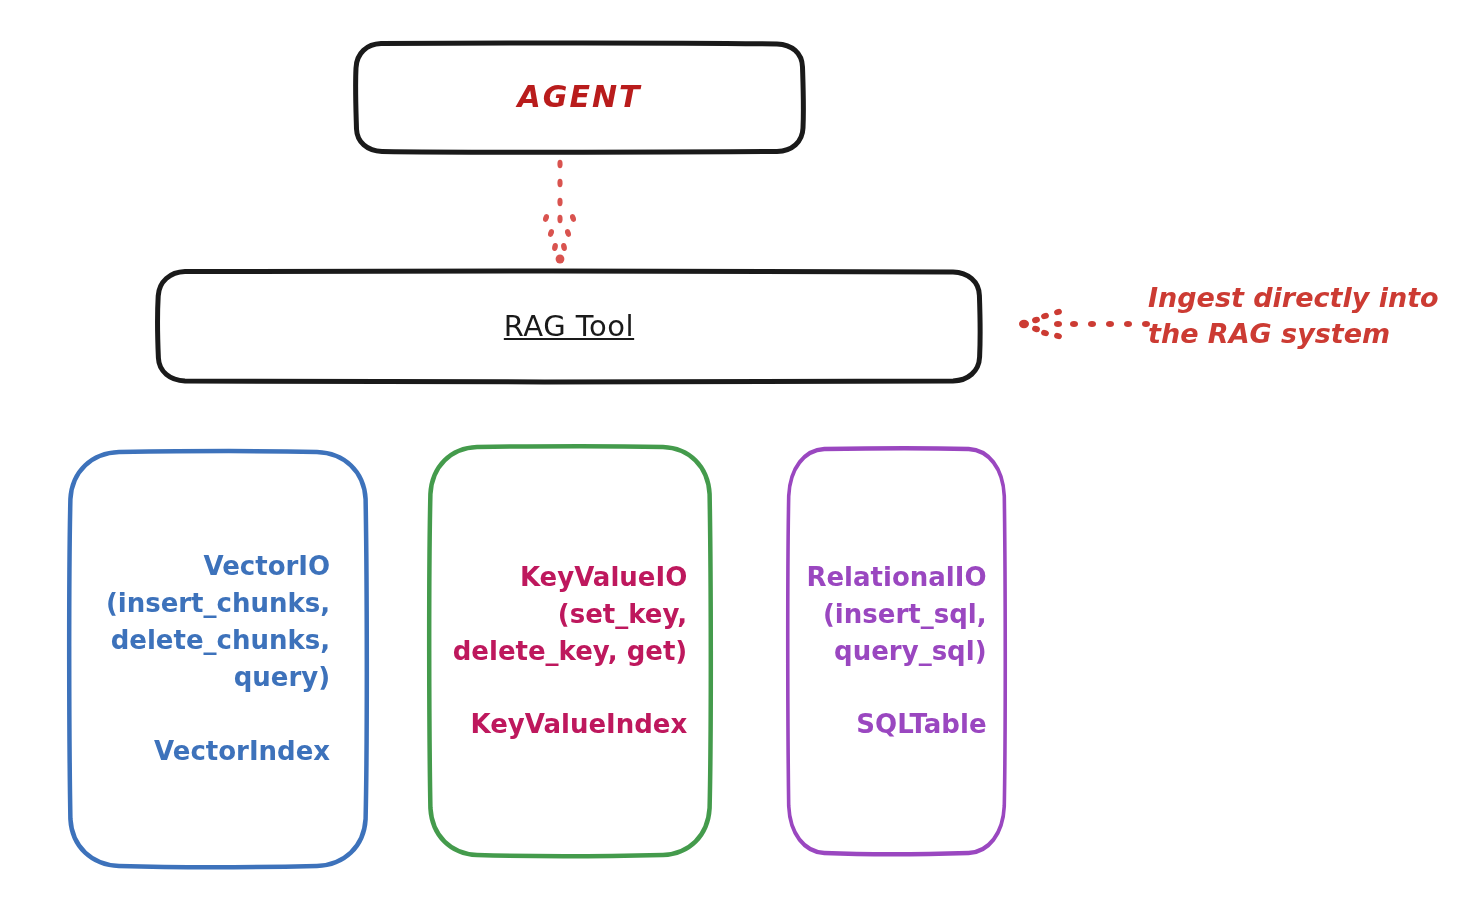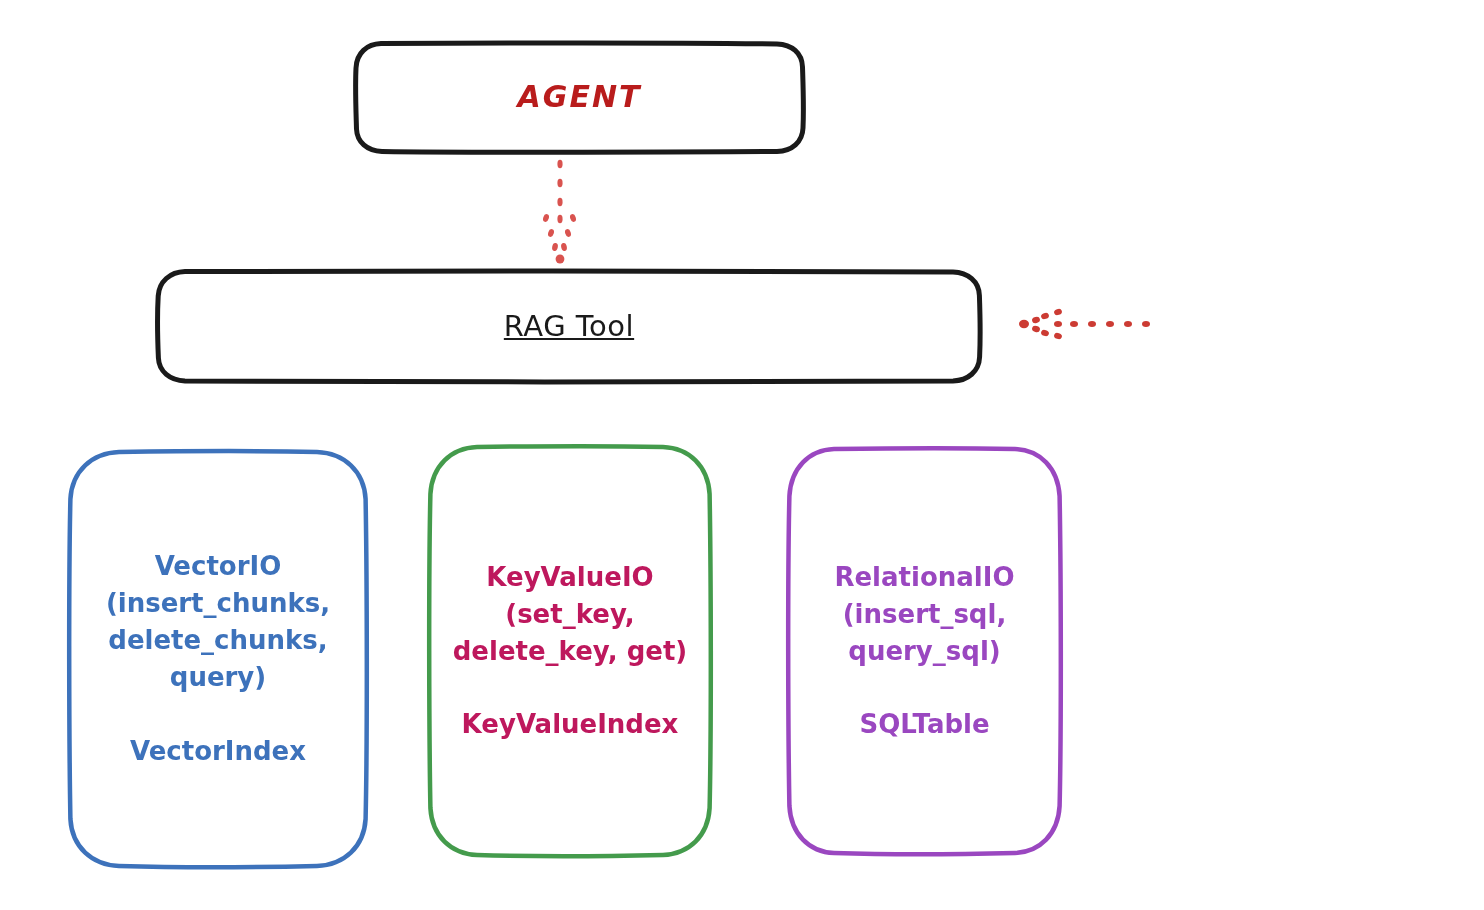--- a/index.html
+++ b/index.html
@@ -76,41 +76,42 @@
     text-decoration: underline;
   }
 
   
   .provider-box .hbox-label {
     font-family: "DejaVu Sans", sans-serif;
     font-size: 26px;
     font-weight: 600;
     line-height: 1.42;
     padding: 0 8px;
+    text-align: right;
   }
   #vector-box {
     left: 67px;
     top: 449px;
     width: 302px;
     height: 420px;
   }
   #vector-box .hbox-label { color: #3d72bb; }
 
   #keyvalue-box {
     left: 427px;
     top: 444px;
     width: 286px;
     height: 414px;
   }
   #keyvalue-box .hbox-label { color: #be185d; }
 
   #relational-box {
     left: 786px;
     top: 446px;
-    width: 277px;
+    width: 221px;
     height: 410px;
   }
   #relational-box .hbox-label { color: #9a47c0; }
 
   
   .connector {
     position: absolute;
     overflow: visible;
     pointer-events: none;
   }
@@ -203,20 +204,22 @@
       <ellipse cx="18" cy="24" rx="4.0" ry="3.0" transform="rotate(-14 18 24)"></ellipse>
 
       <ellipse cx="40" cy="40" rx="4.0" ry="3.0" transform="rotate(20 40 40)"></ellipse>
       <ellipse cx="27" cy="37" rx="4.0" ry="3.0" transform="rotate(20 27 37)"></ellipse>
       <ellipse cx="18" cy="33" rx="4.0" ry="3.0" transform="rotate(14 18 33)"></ellipse>
 
       <ellipse cx="6" cy="28" rx="5.0" ry="4.2"></ellipse>
     </g>
   </svg>
 
+  <div id="ingest-note">Ingest directly into
+the RAG system</div>
 
   <div class="hbox provider-box" id="vector-box">
     <svg class="hbox-svg" viewBox="0 0 302 420" preserveAspectRatio="none">
       <path d="M 52 3 C 25 4 5 22 3.4 50 C 1.6 130 2 290 3.4 370 C 5 398 25 416 52 417
                C 120 419 185 418.5 250 417 C 277 416 297 398 298.6 370
                C 300.4 290 300 130 298.6 50 C 297 22 277 4 250 3
                C 185 1.5 120 2 52 3 Z" fill="#ffffff" stroke="#3d72bb" stroke-width="4.5" stroke-linecap="round" stroke-linejoin="round"></path>
     </svg>
     <div class="hbox-label">VectorIO
 (insert_chunks,

